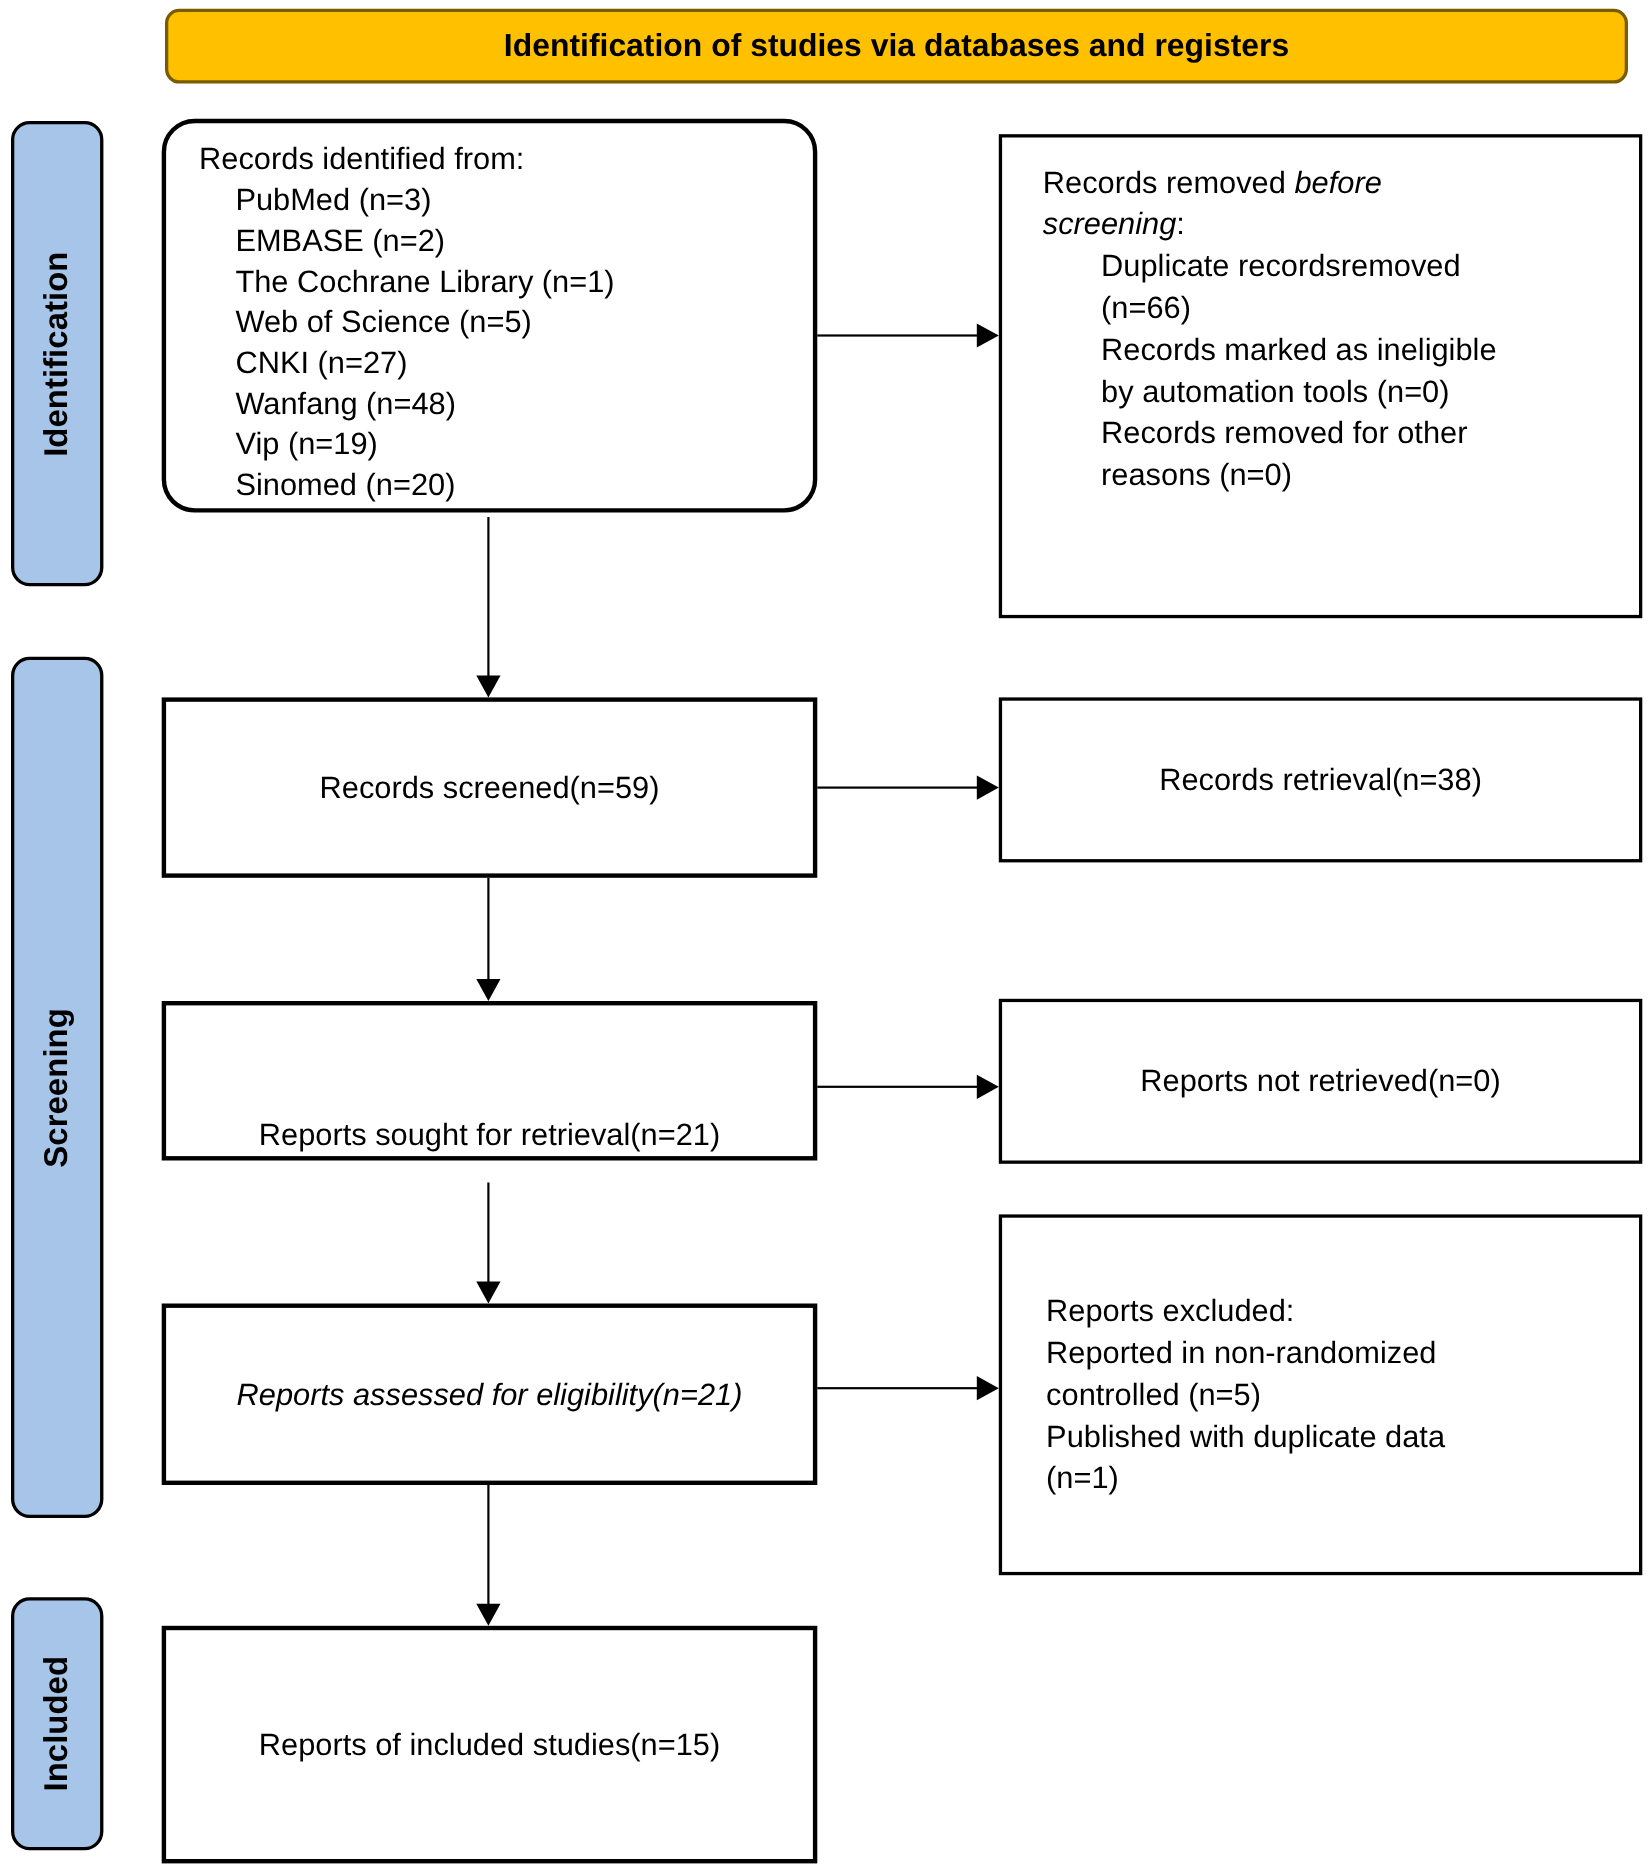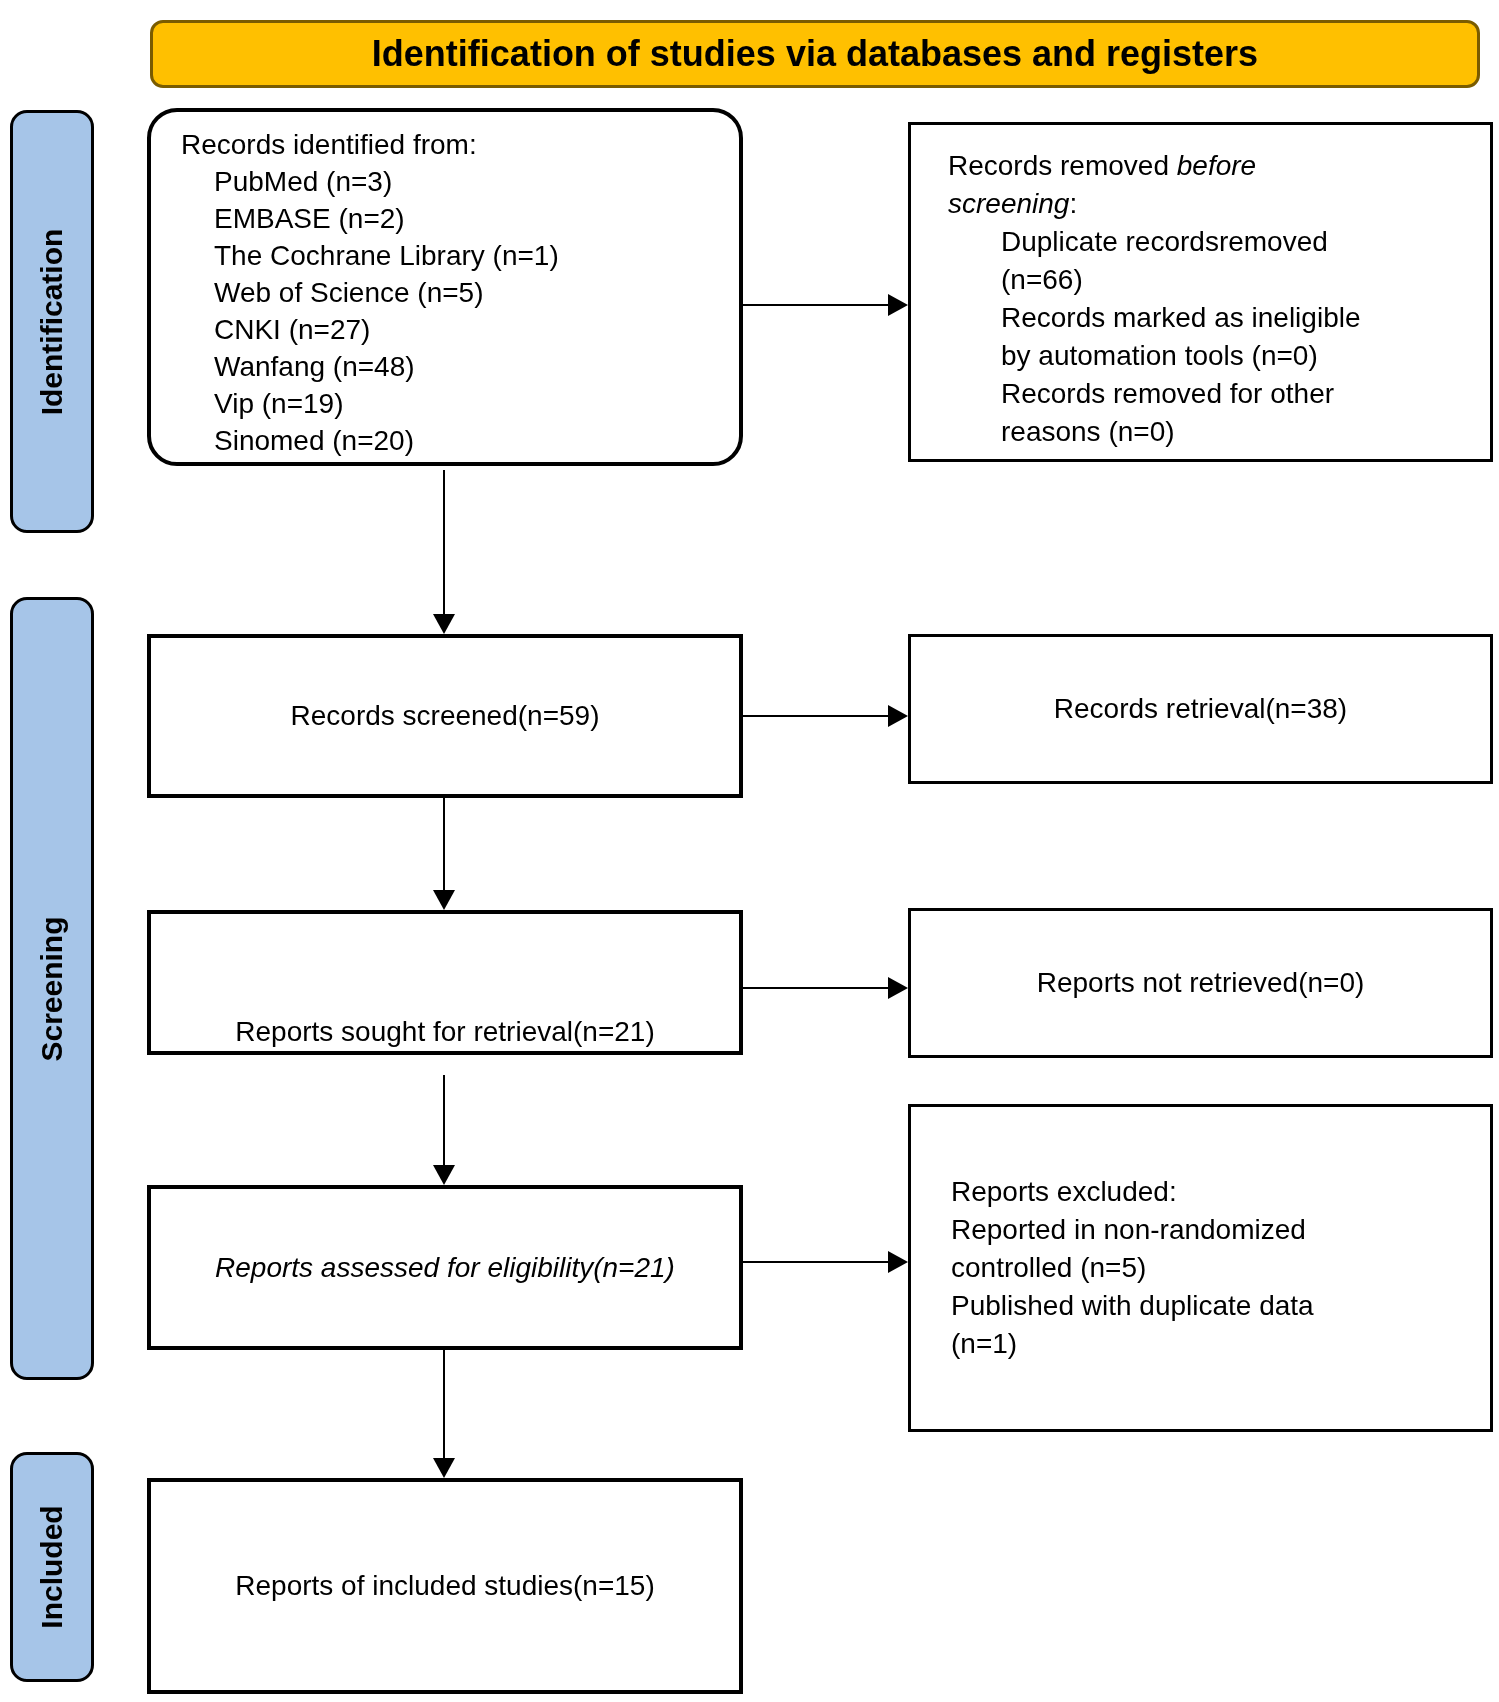--- a/index.html
+++ b/index.html
@@ -4,42 +4,42 @@
 <style>
   * { margin:0; padding:0; box-sizing:border-box; }
   html,body { background:#ffffff; }
   body { font-family:"Liberation Sans","DejaVu Sans",sans-serif; color:#000; }
   .canvas { position:relative; width:1499px; height:1702px; background:#fff; overflow:hidden; }
 
   .banner {
     position:absolute; left:150px; top:8px; width:1330px; height:68px;
     background:var(--banner-fill,#FFC000); border:3px solid var(--banner-border,#7A5C00);
     border-radius:13px; display:flex; align-items:center; justify-content:center;
-    font-weight:bold; font-size:36px;margin-top:12px;
+    font-weight:bold; font-size:29px;
   }
 
   .stage {
     position:absolute; left:10px; width:84px;
     background:var(--stage-fill,#A6C5E8); border:3px solid #000; border-radius:17px;
     display:flex; align-items:center; justify-content:center;
   }
   .stage span { transform:rotate(-90deg); white-space:nowrap; font-weight:bold; font-size:30px; }
   .stage-identification { top:110px; height:423px; }
   .stage-screening { top:597px; height:783px; }
   .stage-included { top:1452px; height:230px; }
 
   .box { position:absolute; background:#fff; border:3px solid #000; font-size:28px; line-height:38px; }
   .lcol { left:147px; width:596px; border-width:4px; }
   .rcol { left:908px; width:585px; }
   .center { display:flex; flex-direction:row; align-items:center; justify-content:center; text-align:center; }
   .vcenter-left { display:flex; flex-direction:column; justify-content:center; align-items:flex-start; }
 
   .box-identified { top:108px; height:358px; padding:14px 12px 0 30px; line-height:37px;border-radius:30px; }
   .box-identified .line.ind { padding-left:33px; }
-  .box-removed { top:122px; height:340px; padding:22px 10px 0 37px; }
+  .box-removed { top:122px; height:440px; padding:22px 10px 0 37px; }
   .box-removed .line.ind { padding-left:53px; }
   .box-screened { top:634px; height:164px; }
   .box-excluded { top:634px; height:150px; }
   .box-sought { top:910px; height:145px;align-items:flex-end; }
   .box-notretrieved { top:908px; height:150px; }
   .box-assessed { top:1185px; height:165px;font-style:italic; }
   .box-reportsexcluded { top:1104px; height:328px; padding-left:40px; padding-right:10px; }
   .box-included { top:1478px; height:216px; }
 
   .it { font-style:italic; }

